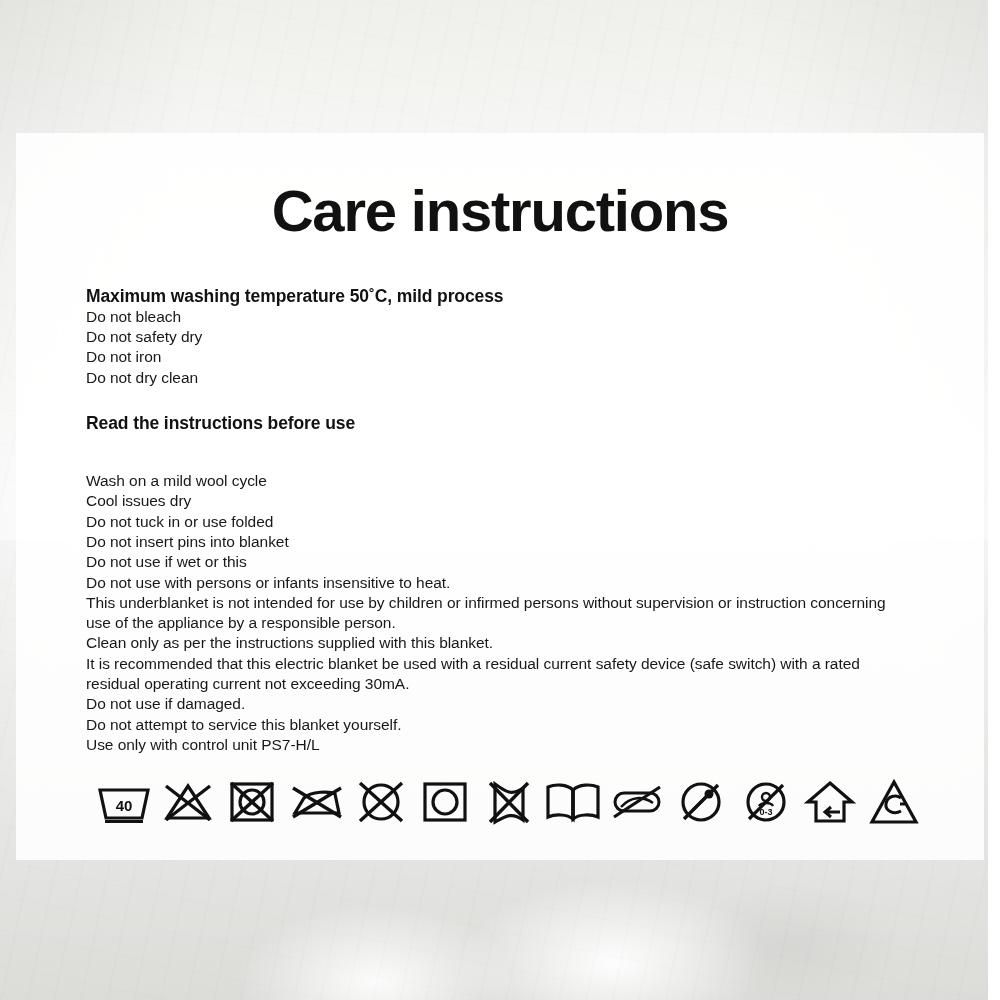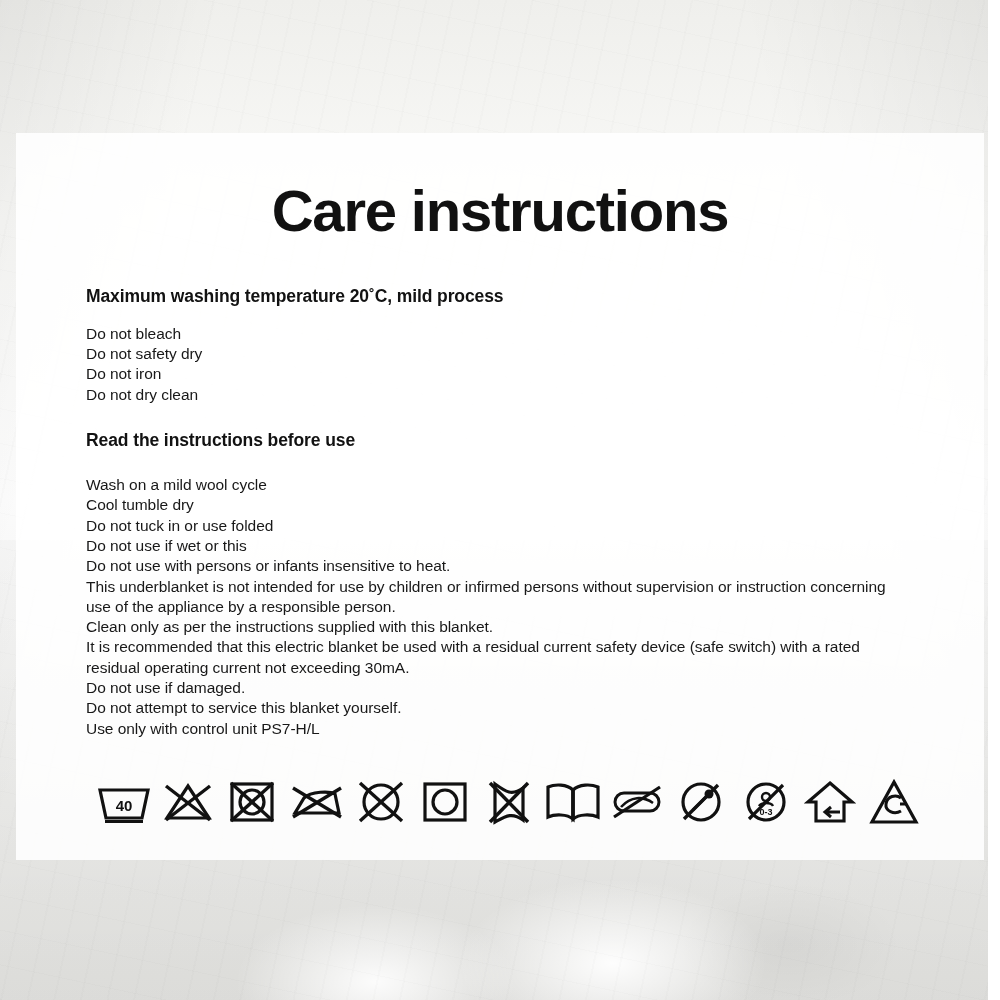--- a/index.html
+++ b/index.html
@@ -79,22 +79,22 @@
     letter-spacing: -0.1px;
   }
   .subhead.first { margin-top: 44px; }
   .subhead.second { margin-top: 25px; }
 
   .lines {
     margin: 0;
     padding: 0;
     list-style: none;
   }
-  .lines.block-a { margin-top: 17px; }
-  .lines.block-b { margin-top: 24px; }
+  .lines.block-a { }
+  .lines.block-b { margin-top: 37px; }
   .lines li {
     font-size: 15.5px;
     line-height: 20.3px;
     color: #181818;
     letter-spacing: -0.05px;
   }
 
   .symbols {
     position: absolute;
     left: 78px;
@@ -119,35 +119,36 @@
 </head>
 <body>
 
 <div class="page">
   <div class="backdrop"></div>
 
   <div class="card">
 
     <h1 class="title">Care instructions</h1>
 
-    <h2 class="subhead first">Maximum washing temperature 20˚C, mild process</h2>
+    <h2 class="subhead first">Maximum washing temperature 50˚C, mild process</h2>
 
     <ul class="lines block-a">
       <li>Do not bleach</li>
       <li>Do not safety dry</li>
       <li>Do not iron</li>
       <li>Do not dry clean</li>
     </ul>
 
     <h2 class="subhead second">Read the instructions before use</h2>
 
     <ul class="lines block-b">
       <li>Wash on a mild wool cycle</li>
-      <li>Cool tumble dry</li>
+      <li>Cool issues dry</li>
       <li>Do not tuck in or use folded</li>
+      <li>Do not insert pins into blanket</li>
       <li>Do not use if wet or this</li>
       <li>Do not use with persons or infants insensitive to heat.</li>
       <li>This underblanket is not intended for use by children or infirmed persons without supervision or instruction concerning use of the appliance by a responsible person.</li>
       <li>Clean only as per the instructions supplied with this blanket.</li>
       <li>It is recommended that this electric blanket be used with a residual current safety device (safe switch) with a rated residual operating current not exceeding 30mA.</li>
       <li>Do not use if damaged.</li>
       <li>Do not attempt to service this blanket yourself.</li>
       <li>Use only with control unit PS7-H/L</li>
     </ul>
 

